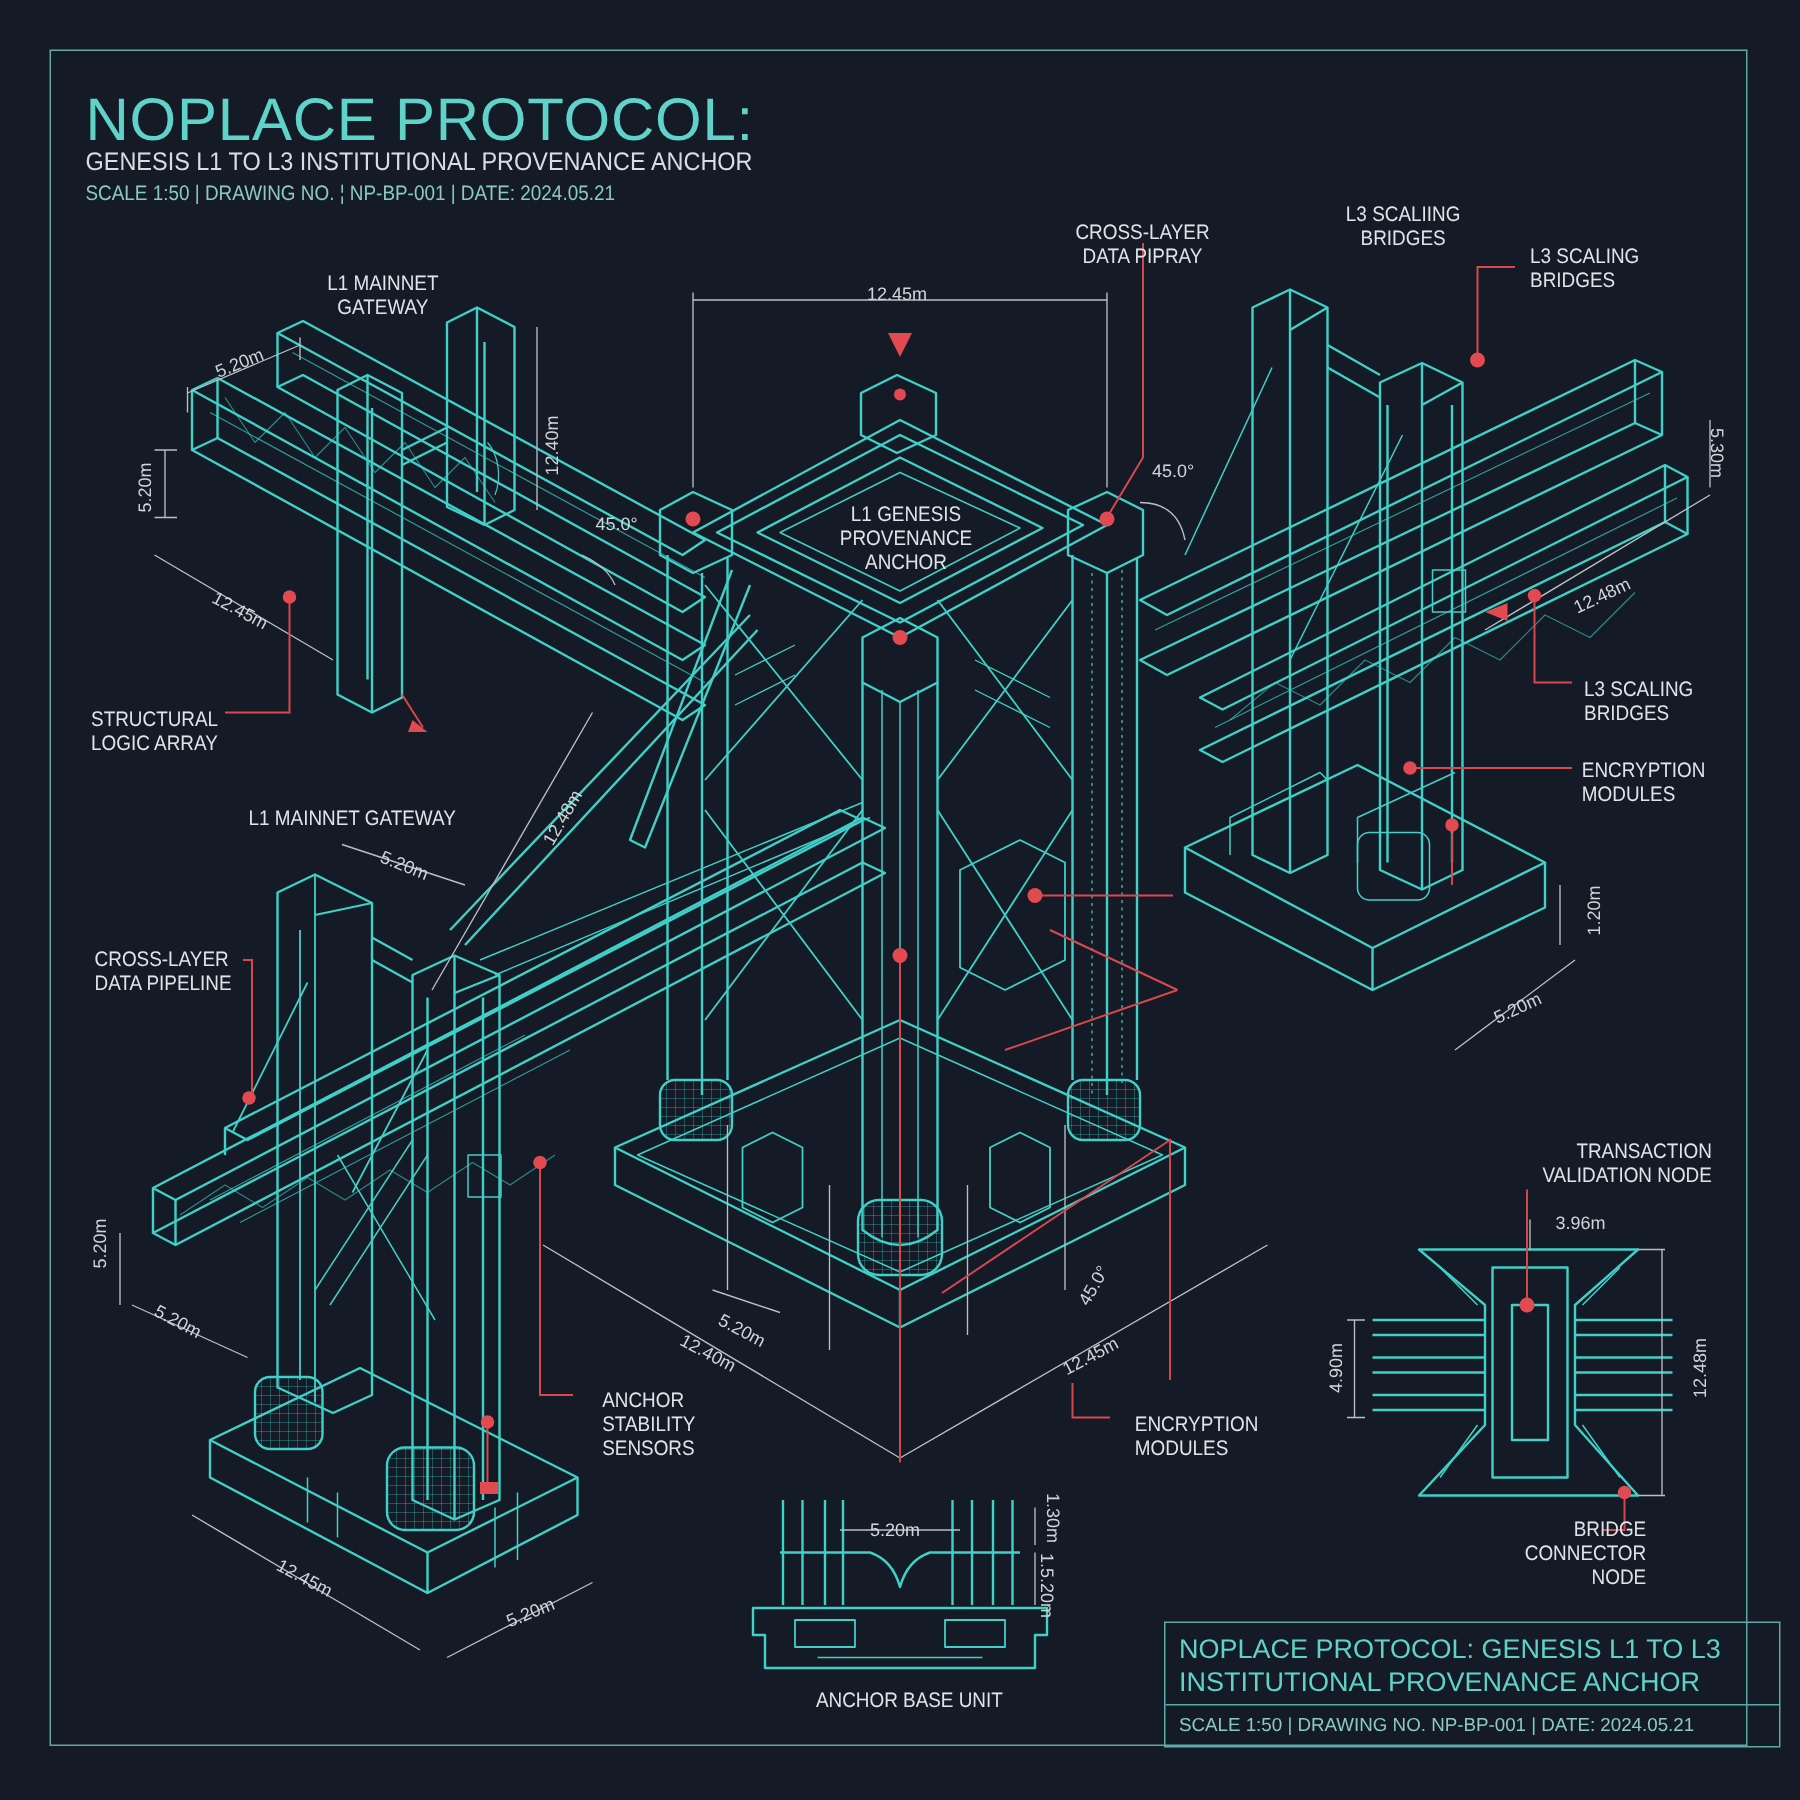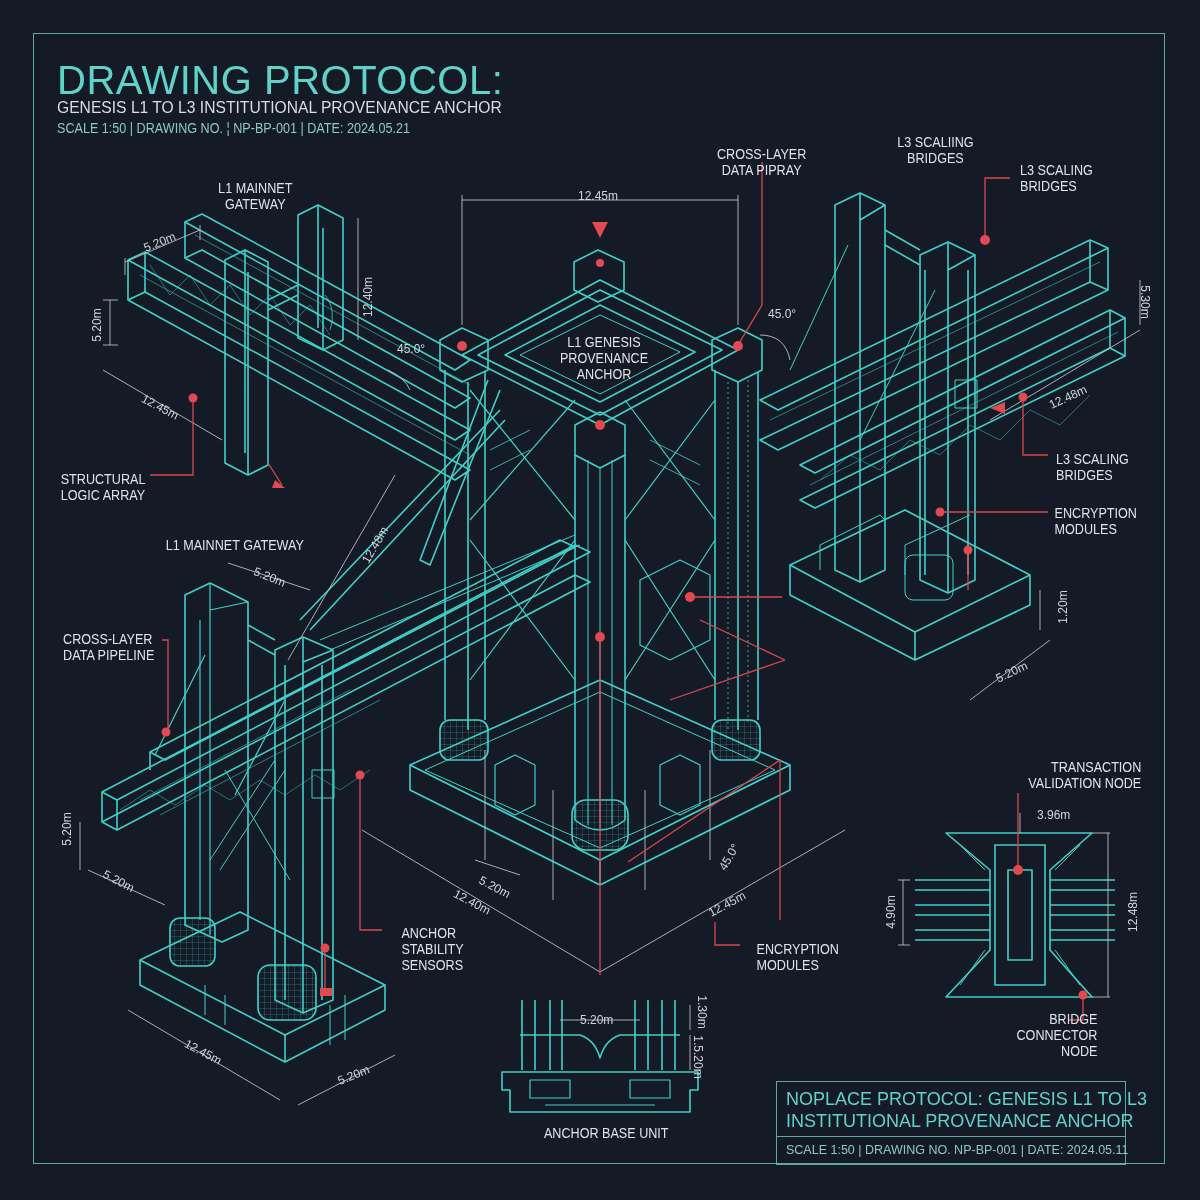--- a/index.html
+++ b/index.html
@@ -6,31 +6,31 @@
   body{width:1200px;height:1200px;position:relative;overflow:hidden;font-family:"Liberation Sans",sans-serif;}
   #canvas{position:absolute;left:0;top:0;width:1200px;height:1200px;}
   .frame{position:absolute;left:33px;top:33px;width:1132px;height:1131px;border:1.5px solid #5fa8a8;box-sizing:border-box;}
   .title{position:absolute;left:57px;top:58px;color:#5fd3c9;font-size:40px;letter-spacing:0.5px;line-height:44px;white-space:nowrap;}
   .subtitle{position:absolute;left:57px;top:98px;color:#d8dde2;font-size:17px;white-space:nowrap;transform:scaleX(0.92);transform-origin:left;}
   .meta{position:absolute;left:57px;top:120px;color:#8ac9c6;font-size:14px;white-space:nowrap;transform:scaleX(0.9);transform-origin:left;}
   .lbl{position:absolute;color:#dfe4e8;font-size:14px;line-height:16px;white-space:nowrap;text-transform:uppercase;transform:scaleX(0.9);}
   .lbl.r{text-align:right;}
   .lbl.c{text-align:center;}
   .dim{position:absolute;color:#cfd6da;font-size:12px;white-space:nowrap;}
-  .tblock{position:absolute;left:776px;top:1081px;width:350px;height:84px;border:1.5px solid #5fa8a8;box-sizing:border-box;}
+  .tblock{position:absolute;left:776px;top:1081px;width:411px;height:84px;border:1.5px solid #5fa8a8;box-sizing:border-box;}
   .tblock .tb-title{position:absolute;left:9px;top:6px;width:370px;color:#5fd3c9;font-size:18px;line-height:22px;}
   .tblock .tb-sep{position:absolute;left:0;right:0;top:54px;border-top:1.5px solid #5fa8a8;}
   .tblock .tb-meta{position:absolute;left:9px;top:61px;color:#8ac9c6;font-size:12.5px;white-space:nowrap;}
 </style>
 </head>
 <body>
 
 <div class="frame"></div>
 
-<div class="title">DRAWING PROTOCOL:</div>
+<div class="title">NOPLACE PROTOCOL:</div>
 <div class="subtitle">GENESIS L1 TO L3 INSTITUTIONAL PROVENANCE ANCHOR</div>
 <div class="meta">SCALE 1:50 | DRAWING NO. ¦ NP-BP-001 | DATE: 2024.05.21</div>
 
 <svg id="canvas" viewBox="0 0 1200 1200" xmlns="http://www.w3.org/2000/svg">
   <defs>
     <pattern id="grid" width="6" height="6" patternUnits="userSpaceOnUse">
       <path d="M6 0H0V6" fill="none" stroke="#3fd0c8" stroke-width="0.6" opacity="0.7"></path>
     </pattern>
   </defs>
   <g fill="none" stroke="#3fd0c8" stroke-width="1.6" stroke-linejoin="round">
@@ -278,14 +278,14 @@
 <div class="dim" style="left:1037px;top:808px;">3.96m</div>
 <div class="dim" style="left:874px;top:905px;transform:rotate(-90deg);">4.90m</div>
 <div class="dim" style="left:1113px;top:905px;transform:rotate(-90deg);">12.48m</div>
 <div class="dim" style="left:580px;top:1013px;">5.20m</div>
 <div class="dim" style="left:685px;top:1005px;transform:rotate(90deg);">1.30m</div>
 <div class="dim" style="left:676px;top:1050px;transform:rotate(90deg);">1.5.20m</div>
 
 <div class="tblock">
   <div class="tb-title">NOPLACE PROTOCOL: GENESIS L1 TO L3 INSTITUTIONAL PROVENANCE ANCHOR</div>
   <div class="tb-sep"></div>
-  <div class="tb-meta">SCALE 1:50  |  DRAWING NO. NP-BP-001  |  DATE: 2024.05.11</div>
+  <div class="tb-meta">SCALE 1:50  |  DRAWING NO. NP-BP-001  |  DATE: 2024.05.21</div>
 </div>
 
 </body></html>

